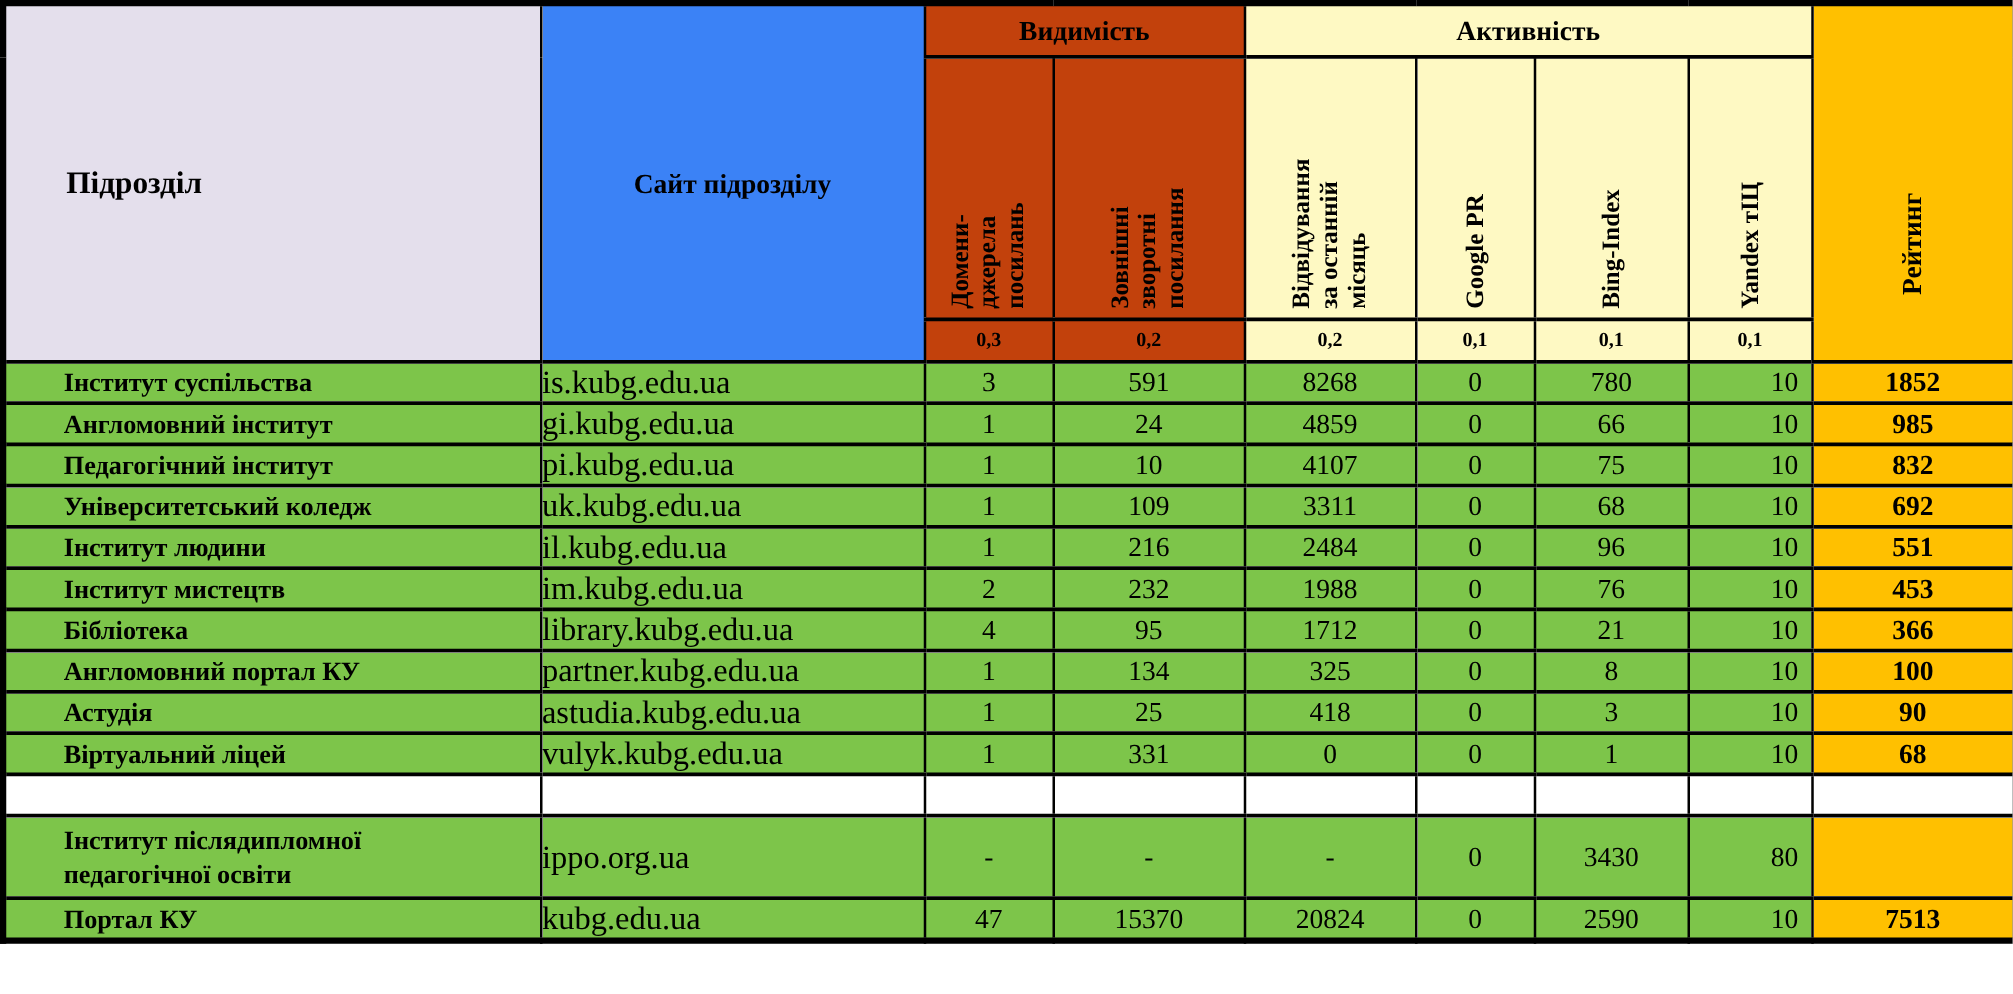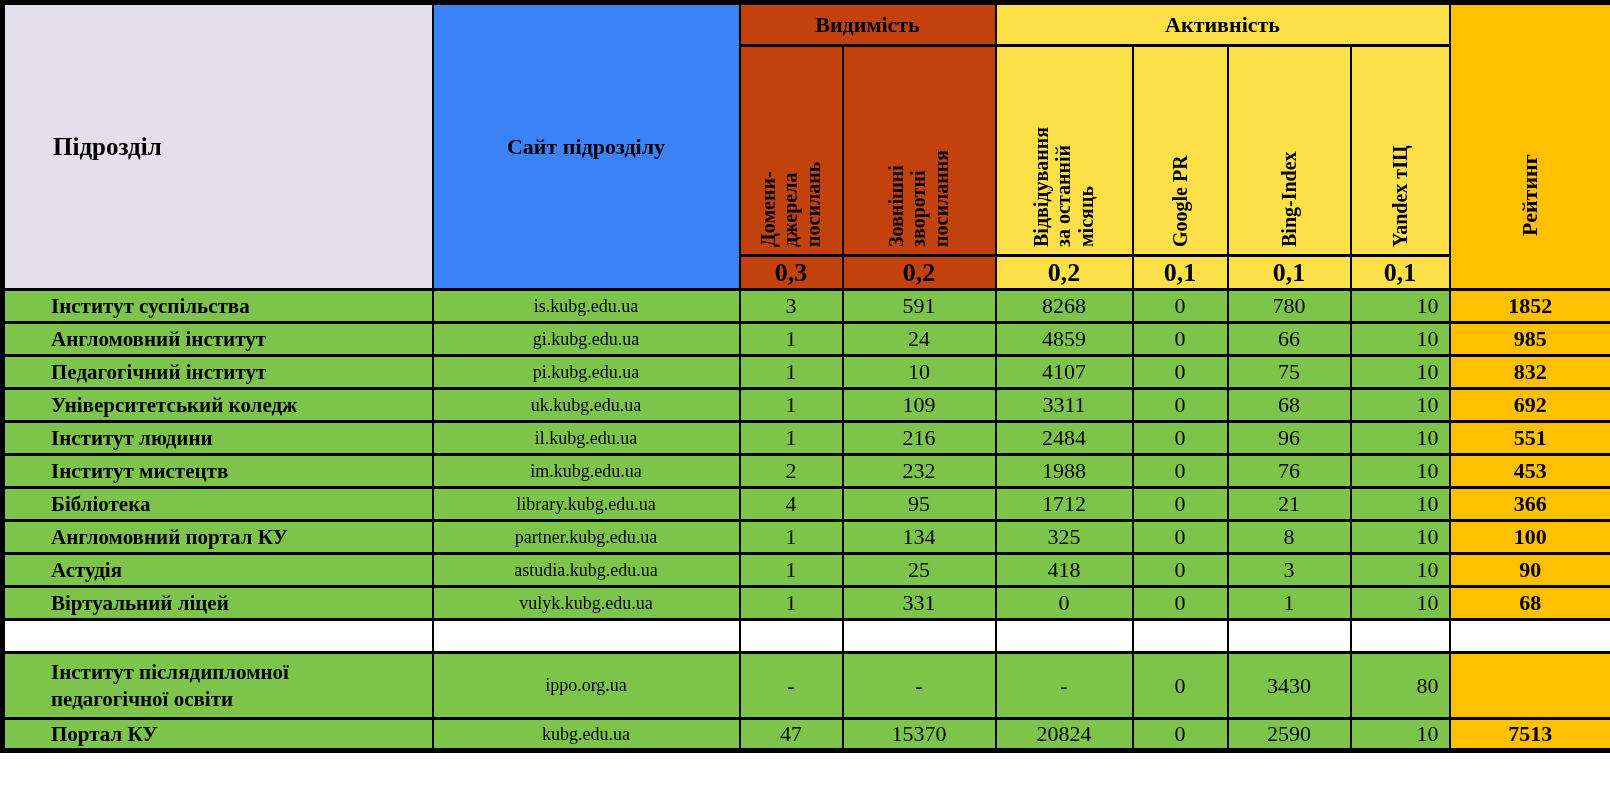--- a/index.html
+++ b/index.html
@@ -34,21 +34,21 @@
   tr.h3   { height: 33px;  }
   tr.r    { height: 33px;  }
   tr.sp   { height: 33px;  }
   tr.ippo { height: 66px;  }
   tr.last { height: 32px;  }
 
   
   .lav    { background: #E4DFEC; }
   .org    { background: #3b82f6; }
   .peach  { background: #c2410c; }
-  .lgreen { background: #fde047; }
+  .lgreen { background: #fef9c3; }
   .gold   { background: #FFC000; }
   .green  { background: #7DC54A; }
   .white  { background: #ffffff; }
 
   
   .grp {
     text-align: center;
     font-weight: bold;
     font-size: 22px;
   }
@@ -59,21 +59,21 @@
     font-size: 25px;
   }
   .hdr-site {
     text-align: center;
     font-weight: bold;
     font-size: 22px;
   }
   .weight {
     text-align: center;
     font-weight: bold;
-    font-size: 26px;
+    font-size: 16px;
   }
 
   
   .vwrap {
     display: flex;
     justify-content: center;
     align-items: stretch;
     height: 202px;
   }
   .vwrap-rating { height: 283px; }
@@ -96,22 +96,22 @@
   
   td.nm {
     text-align: left;
     padding-left: 46px;
     font-weight: bold;
     font-size: 21px;
     white-space: pre-line;
     line-height: 1.25;
   }
   td.site {
-    text-align: center;
-    font-size: 18px;
+    text-align: left;
+    font-size: 26px;
   }
   td.num {
     text-align: center;
     font-size: 22px;
   }
   td.num-r {
     text-align: right;
     padding-right: 10px;
     font-size: 22px;
   }

